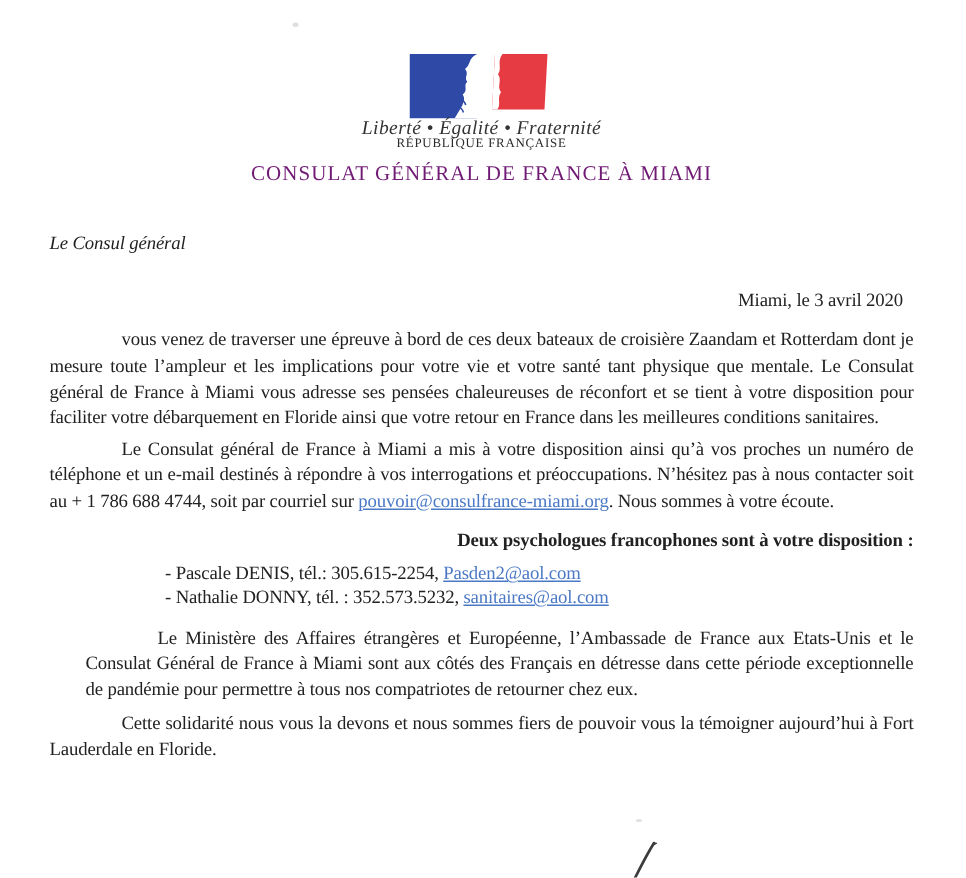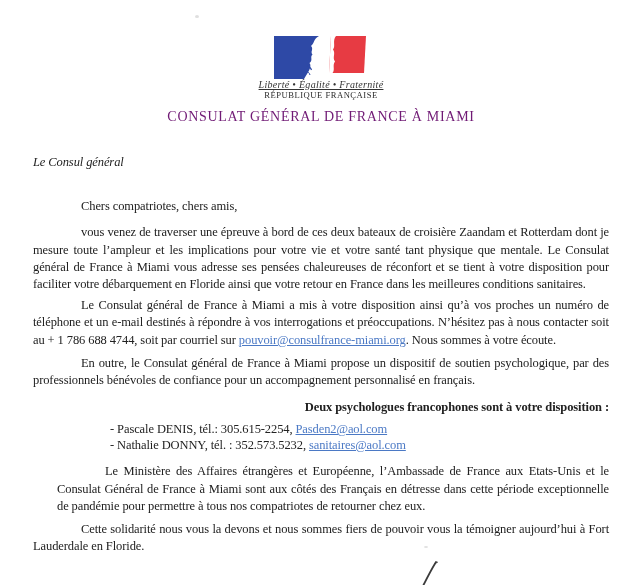--- a/index.html
+++ b/index.html
@@ -20,24 +20,23 @@
     letter-spacing: -0.1px;
   }
   .speck { position: absolute; background: #c9c9c9; border-radius: 50%; }
   .speck-top { left: 195px; top: 15px; width: 4px; height: 3px; opacity: .6; }
   .speck-mid { left: 424px; top: 546px; width: 4px; height: 2px; opacity: .55; }
 
   .letterhead { text-align: center; }
   .logo { display: inline-block; }
   .flag-svg { display: block; margin: 0 auto; }
   .motto {
-    font-size: 10px; line-height: 8px; font-style: italic;
+    font-size: 13px; line-height: 8px; font-style: italic;
     letter-spacing: 0.3px; color: #333; margin-top: 2px;
     white-space: nowrap;
-    text-decoration: underline;
   }
   .republic {
     font-size: 8.6px; line-height: 10px; letter-spacing: 0.5px;
     color: #2a2a2a; margin-top: 1px; white-space: nowrap;
   }
   .title {
     font-size: 14px; font-weight: normal; letter-spacing: 0.7px;
     margin: 5px 0 0 0; line-height: 17px; color: #701a75;
   }
 
@@ -92,28 +91,27 @@
         <path fill="#ffffff" d="M55,37 L57,0 L62,0 C58,5 62,9.5 59,13.5 C62,17.5 58,21.5 61,25.5 C58,29.5 61.5,33.5 58.5,37 Z"></path>
       </svg>
       <div class="motto">Liberté • Égalité • Fraternité</div>
       <div class="republic">RÉPUBLIQUE FRANÇAISE</div>
     </div>
     <h1 class="title">CONSULAT GÉNÉRAL DE FRANCE À MIAMI</h1>
   </header>
 
   <div class="consul">Le Consul général</div>
 
+  <div class="dateline">Miami, le 3 avril 2020</div>
 
-  <p class="para salutation">Chers compatriotes, chers amis,</p>
 
   <p class="para p1">vous venez de traverser une épreuve à bord de ces deux bateaux de croisière Zaandam et Rotterdam dont je mesure toute l’ampleur et les implications pour votre vie et votre santé tant physique que mentale. Le Consulat général de France à Miami vous adresse ses pensées chaleureuses de réconfort et se tient à votre disposition pour faciliter votre débarquement en Floride ainsi que votre retour en France dans les meilleures conditions sanitaires.</p>
 
   <p class="para p2"><span>Le Consulat général de France à Miami a mis à votre disposition ainsi qu’à vos proches un numéro de téléphone et un e-mail destinés à répondre à vos interrogations et préoccupations. N’hésitez pas à nous contacter soit au + 1 786 688 4744, soit par courriel sur </span><a class="link">pouvoir@consulfrance-miami.org</a><span>. Nous sommes à votre écoute.</span></p>
 
-  <p class="para p3">En outre, le Consulat général de France à Miami propose un dispositif de soutien psychologique, par des professionnels bénévoles de confiance pour un accompagnement personnalisé en français.</p>
 
   <p class="para p4">Deux psychologues francophones sont à votre disposition :</p>
 
   <div class="psy-list">
     <div class="psy-line"><span>- Pascale DENIS, tél.: 305.615-2254, </span><a class="link">Pasden2@aol.com</a></div>
     <div class="psy-line"><span>- Nathalie DONNY, tél. : 352.573.5232, </span><a class="link">sanitaires@aol.com</a></div>
   </div>
 
   <p class="para p5">Le Ministère des Affaires étrangères et Européenne, l’Ambassade de France aux Etats-Unis et le Consulat Général de France à Miami sont aux côtés des Français en détresse dans cette période exceptionnelle de pandémie pour permettre à tous nos compatriotes de retourner chez eux.</p>
 

